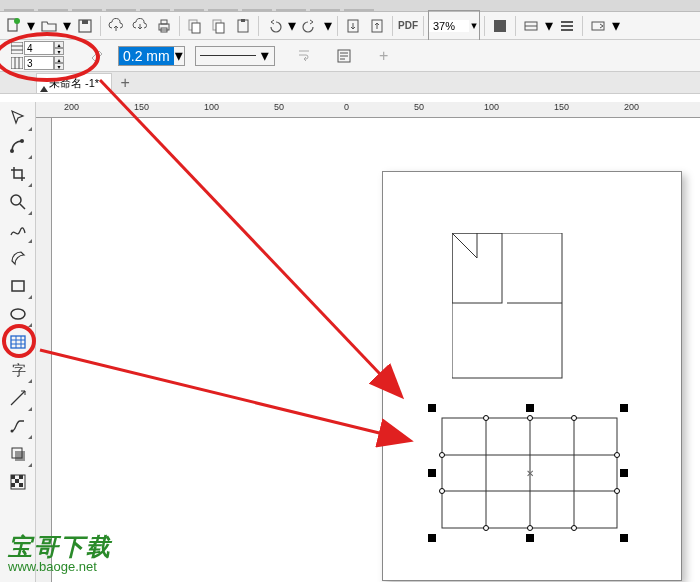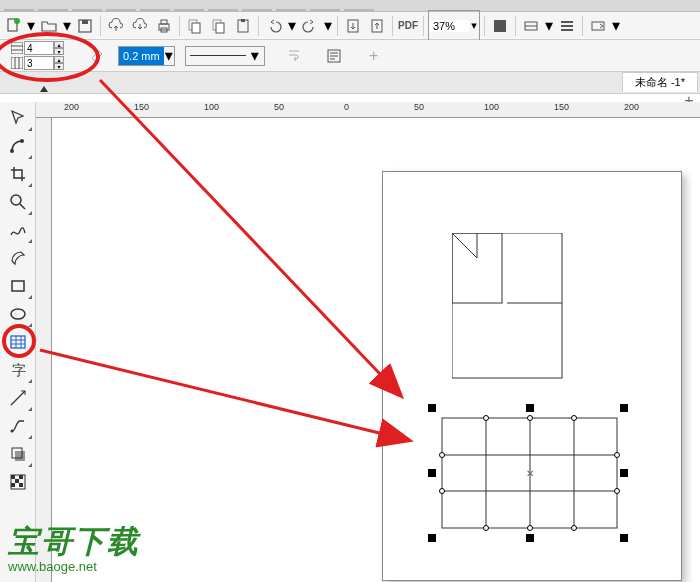--- a/index.html
+++ b/index.html
@@ -18,25 +18,25 @@
 .toolbar2 { height: 32px; background: #f5f5f5; border-bottom: 1px solid #ccc; display: flex; align-items: center; padding: 2px; gap: 2px; position: relative; }
 .spinner-group { display: flex; flex-direction: column; gap: 1px; margin-left: 8px; }
 .spinner-row { display: flex; align-items: center; height: 14px; }
 .spinner-icon { width: 14px; height: 14px; display: flex; align-items: center; justify-content: center; }
 .spinner-input { width: 30px; height: 14px; border: 1px solid #999; font-size: 10px; padding: 0 2px; }
 .spinner-btns { display: flex; flex-direction: column; }
 .spinner-btn { width: 10px; height: 7px; border: 1px solid #999; background: #eee; font-size: 6px; display: flex; align-items: center; justify-content: center; cursor: pointer; }
 .circle-highlight { position: absolute; border: 4px solid #e02020; border-radius: 50%; pointer-events: none; }
 
 .outline-width { display: flex; align-items: center; border: 1px solid #999; height: 20px; }
-.outline-width-sel { background: #0078d7; color: #fff; font-size: 11px; padding: 0 4px; height: 18px; display: flex; align-items: center; }
+.outline-width-sel { background: #0078d7; color: #fff; font-size: 14px; padding: 0 4px; height: 18px; display: flex; align-items: center; }
 .outline-style { width: 80px; height: 20px; border: 1px solid #999; display: flex; align-items: center; padding: 0 4px; }
 .outline-style-line { flex: 1; height: 1px; background: #333; }
 
-.doc-tabs { height: 22px; background: #e8e8e8; border-bottom: 1px solid #ccc; display: flex; align-items: flex-end; padding-left: 36px; flex-direction: column; }
+.doc-tabs { height: 22px; background: #e8e8e8; border-bottom: 1px solid #ccc; display: flex; align-items: flex-end; padding-left: 36px; }
 .doc-tab { padding: 2px 12px; font-size: 11px; background: #fff; border: 1px solid #ccc; border-bottom: none; margin-right: 2px; cursor: pointer; position: relative; }
 .doc-tab-add { width: 22px; height: 20px; display: flex; align-items: center; justify-content: center; cursor: pointer; color: #666; }
 .mystery-arrow { width: 12px; height: 12px; position: absolute; left: 38px; top: 84px; }
 
 .workspace { position: absolute; left: 36px; top: 102px; right: 0; bottom: 0; background: #e8e8e8; }
 .ruler-h { position: absolute; top: 0; left: 0; right: 0; height: 16px; background: #f0f0f0; border-bottom: 1px solid #999; }
 .ruler-h-tick { position: absolute; top: 0; font-size: 9px; color: #333; }
 .ruler-v { position: absolute; top: 16px; left: 0; bottom: 0; width: 16px; background: #f0f0f0; border-right: 1px solid #999; }
 .ruler-corner { position: absolute; top: 0; left: 0; width: 16px; height: 16px; background: #f0f0f0; border-right: 1px solid #999; border-bottom: 1px solid #999; }
 .canvas-area { position: absolute; top: 16px; left: 16px; right: 0; bottom: 0; background: #fff; overflow: hidden; }
@@ -48,21 +48,21 @@
 
 .drawing { position: absolute; }
 .table-sel { position: absolute; }
 .sel-handle { position: absolute; width: 8px; height: 8px; background: #000; }
 .sel-mid { position: absolute; width: 6px; height: 6px; background: #fff; border: 1px solid #000; border-radius: 50%; }
 .sel-center { position: absolute; font-size: 10px; color: #666; }
 
 .arrow-svg { position: absolute; pointer-events: none; }
 
 .watermark { position: absolute; left: 8px; bottom: 8px; font-family: "Microsoft YaHei", Arial; }
-.watermark-main { font-size: 31px; font-weight: bold; color: #2a8a2a; font-style: italic; letter-spacing: 2px; }
+.watermark-main { font-size: 24px; font-weight: bold; color: #2a8a2a; font-style: italic; letter-spacing: 2px; }
 .watermark-sub { font-size: 13px; color: #2a8a2a; margin-top: -4px; }
 </style>
 </head>
 <body>
 
 <div class="toolbar-top">
   <div class="top-tab"></div>
     <div class="top-tab"></div>
     <div class="top-tab"></div>
   <div class="top-tab"></div>

